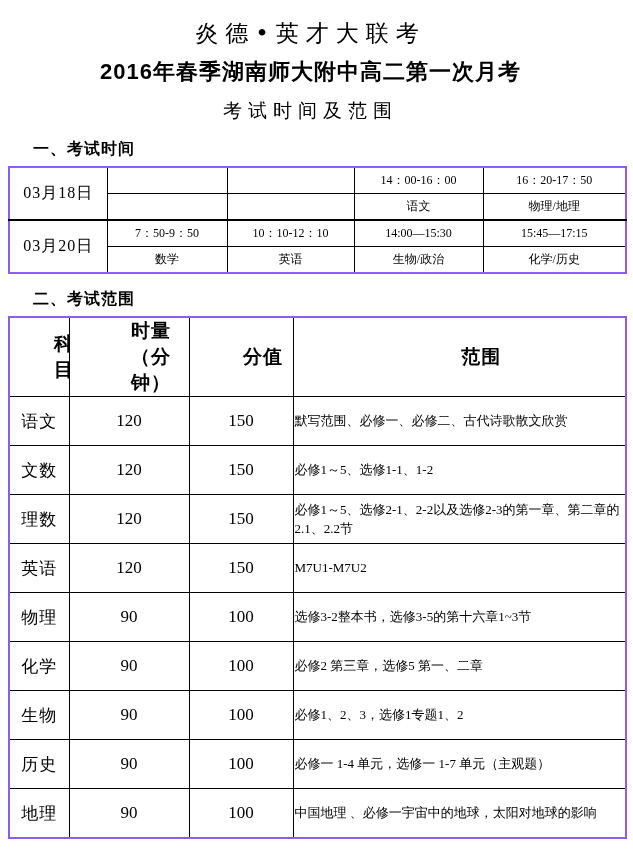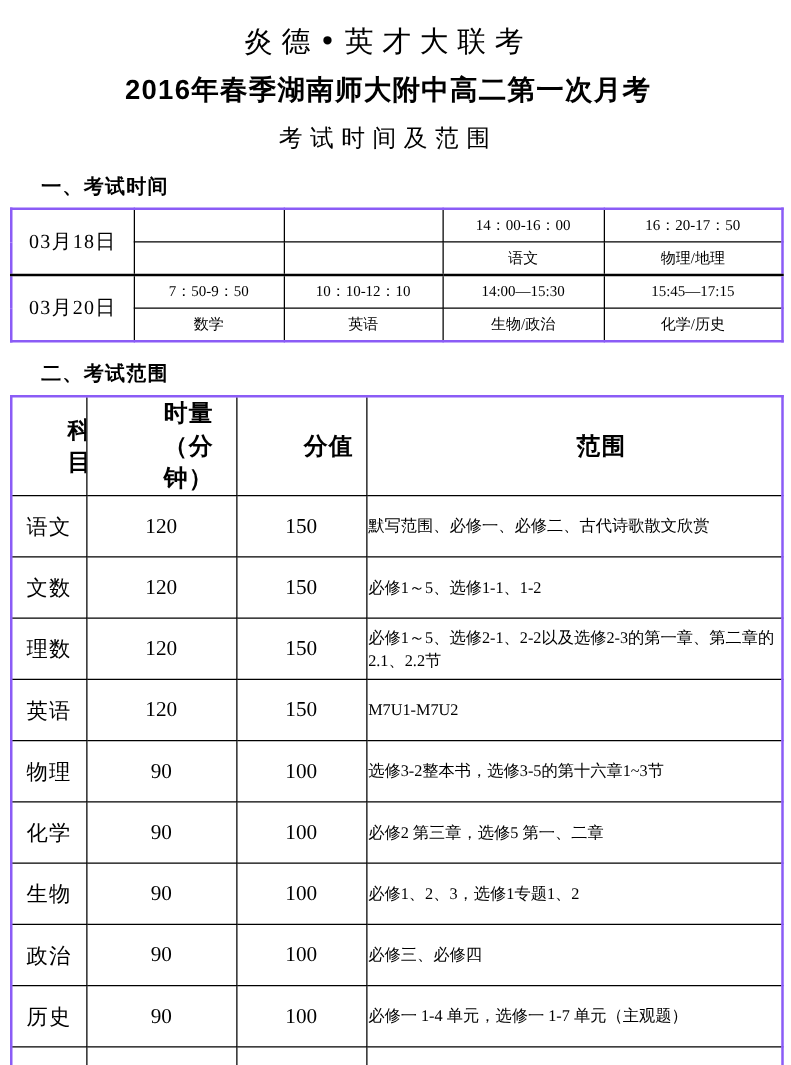--- a/index.html
+++ b/index.html
@@ -214,26 +214,20 @@
       <td class="num-cell">100</td>
       <td class="range-cell">必修2 第三章，选修5 第一、二章</td>
     </tr>
     <tr>
       <td class="subject-cell">生物</td>
       <td class="num-cell">90</td>
       <td class="num-cell">100</td>
       <td class="range-cell">必修1、2、3，选修1专题1、2</td>
     </tr>
     <tr>
-      <td class="subject-cell">政治</td>
-      <td class="num-cell">90</td>
-      <td class="num-cell">100</td>
-      <td class="range-cell">必修三、必修四</td>
-    </tr>
-    <tr>
       <td class="subject-cell">历史</td>
       <td class="num-cell">90</td>
       <td class="num-cell">100</td>
       <td class="range-cell">必修一 1-4 单元，选修一 1-7 单元（主观题）</td>
     </tr>
     <tr>
       <td class="subject-cell">地理</td>
       <td class="num-cell">90</td>
       <td class="num-cell">100</td>
       <td class="range-cell">中国地理 、必修一宇宙中的地球，太阳对地球的影响</td>

